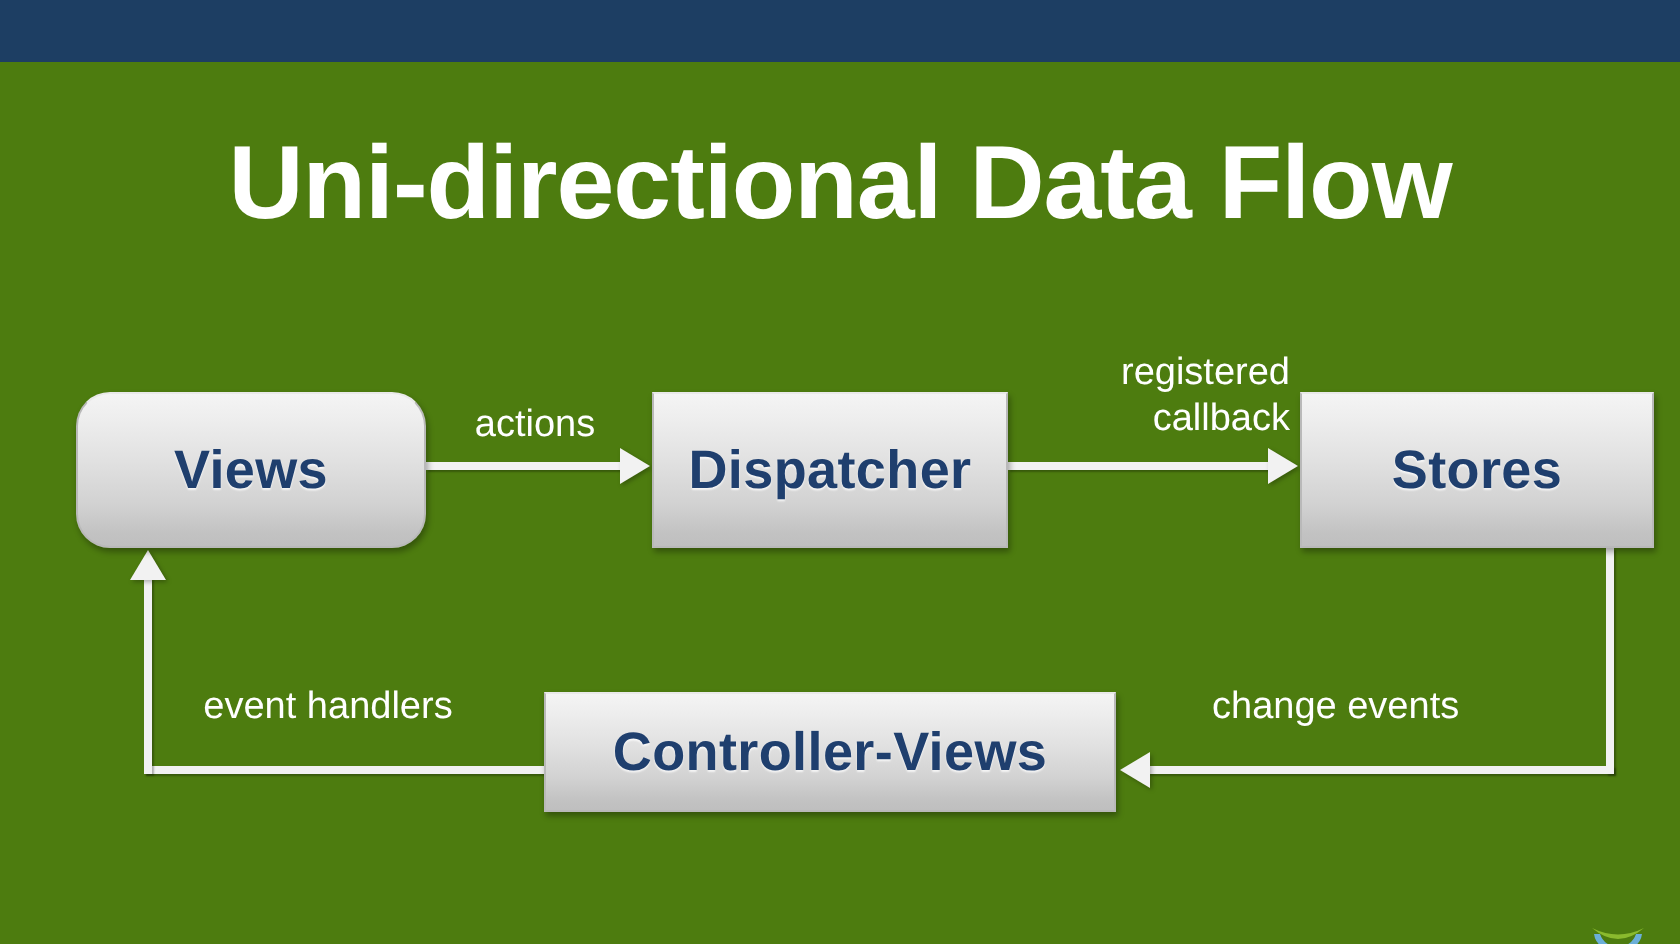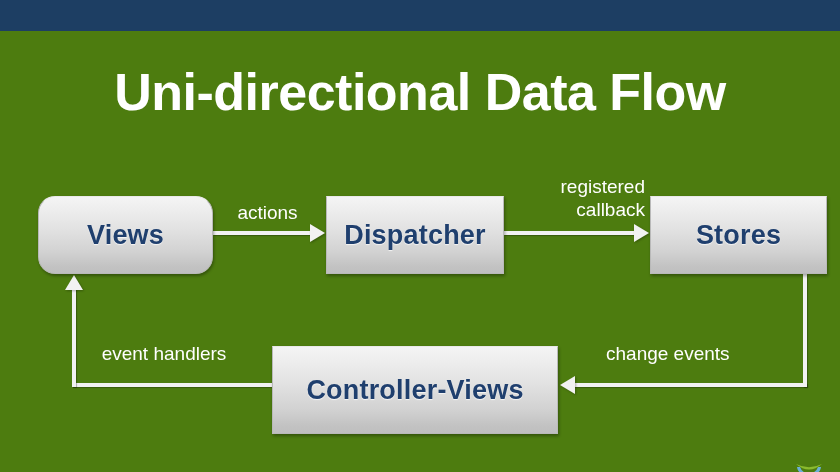--- a/index.html
+++ b/index.html
@@ -60,21 +60,21 @@
     font-weight: bold;
     font-size: 27px;
     letter-spacing: 0.2px;
     text-shadow: 0 1px 1px rgba(255,255,255,0.75);
     white-space: nowrap;
   }
 
   #node-views        { left: 38px;  top: 165px; width: 175px; height: 78px; border-radius: 17px; }
   #node-dispatcher   { left: 326px; top: 165px; width: 178px; height: 78px; }
   #node-stores       { left: 650px; top: 165px; width: 177px; height: 78px; }
-  #node-controllers  { left: 272px; top: 315px; width: 286px; height: 88px; }
+  #node-controllers  { left: 272px; top: 315px; width: 286px; height: 60px; }
 
   
   .wire {
     position: absolute;
     background: #f2f2f2;
     z-index: 2;
     box-shadow: 1px 1px 1px rgba(0,0,0,0.28);
   }
   .wire.h { height: 4px; }
   .wire.v { width: 4px; }

